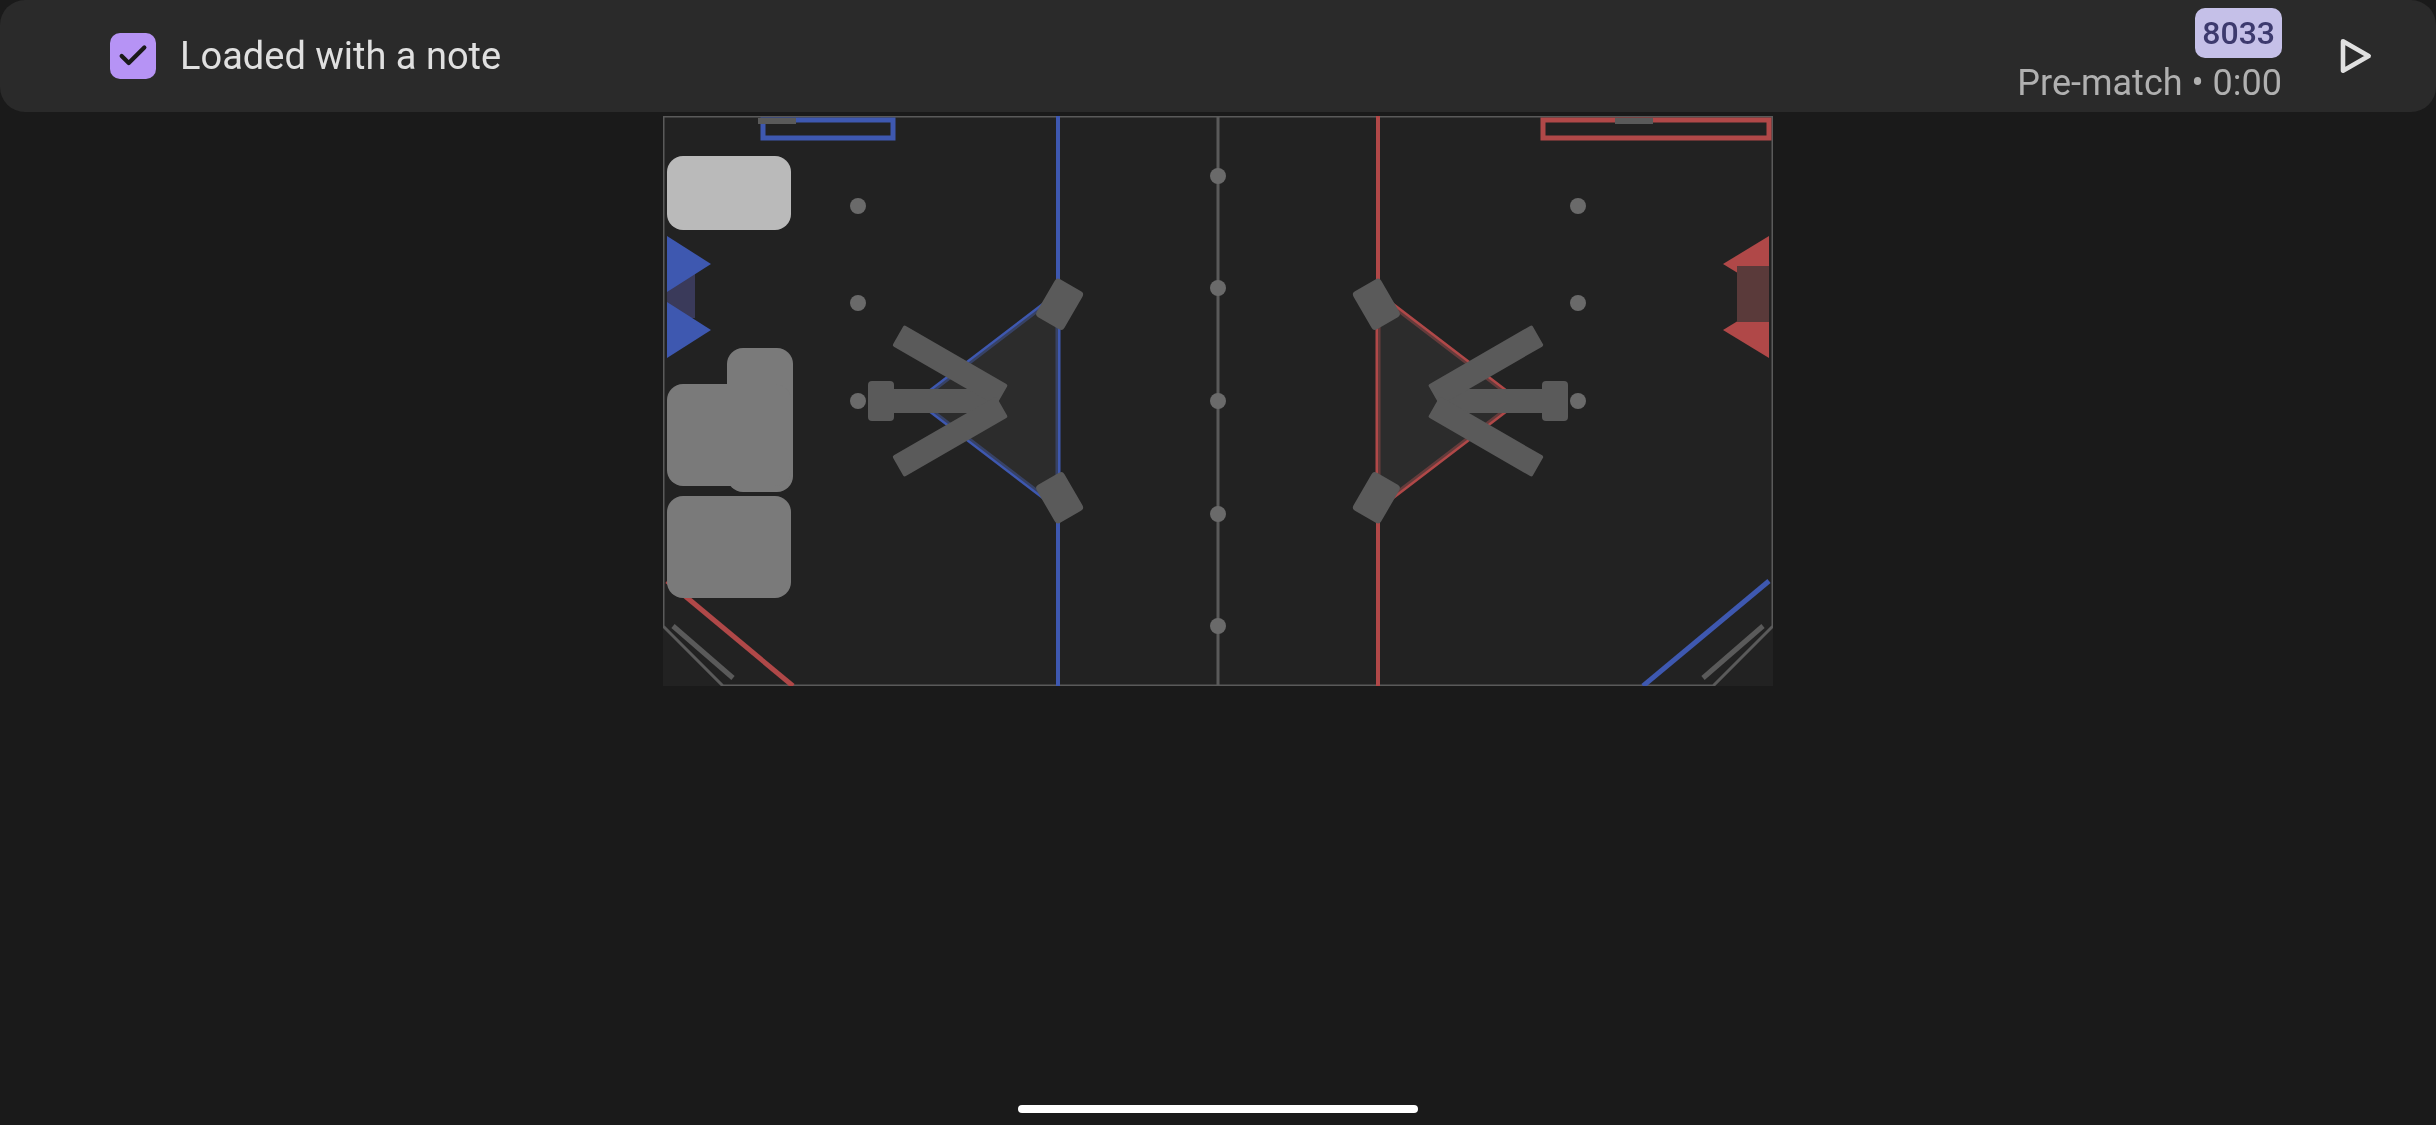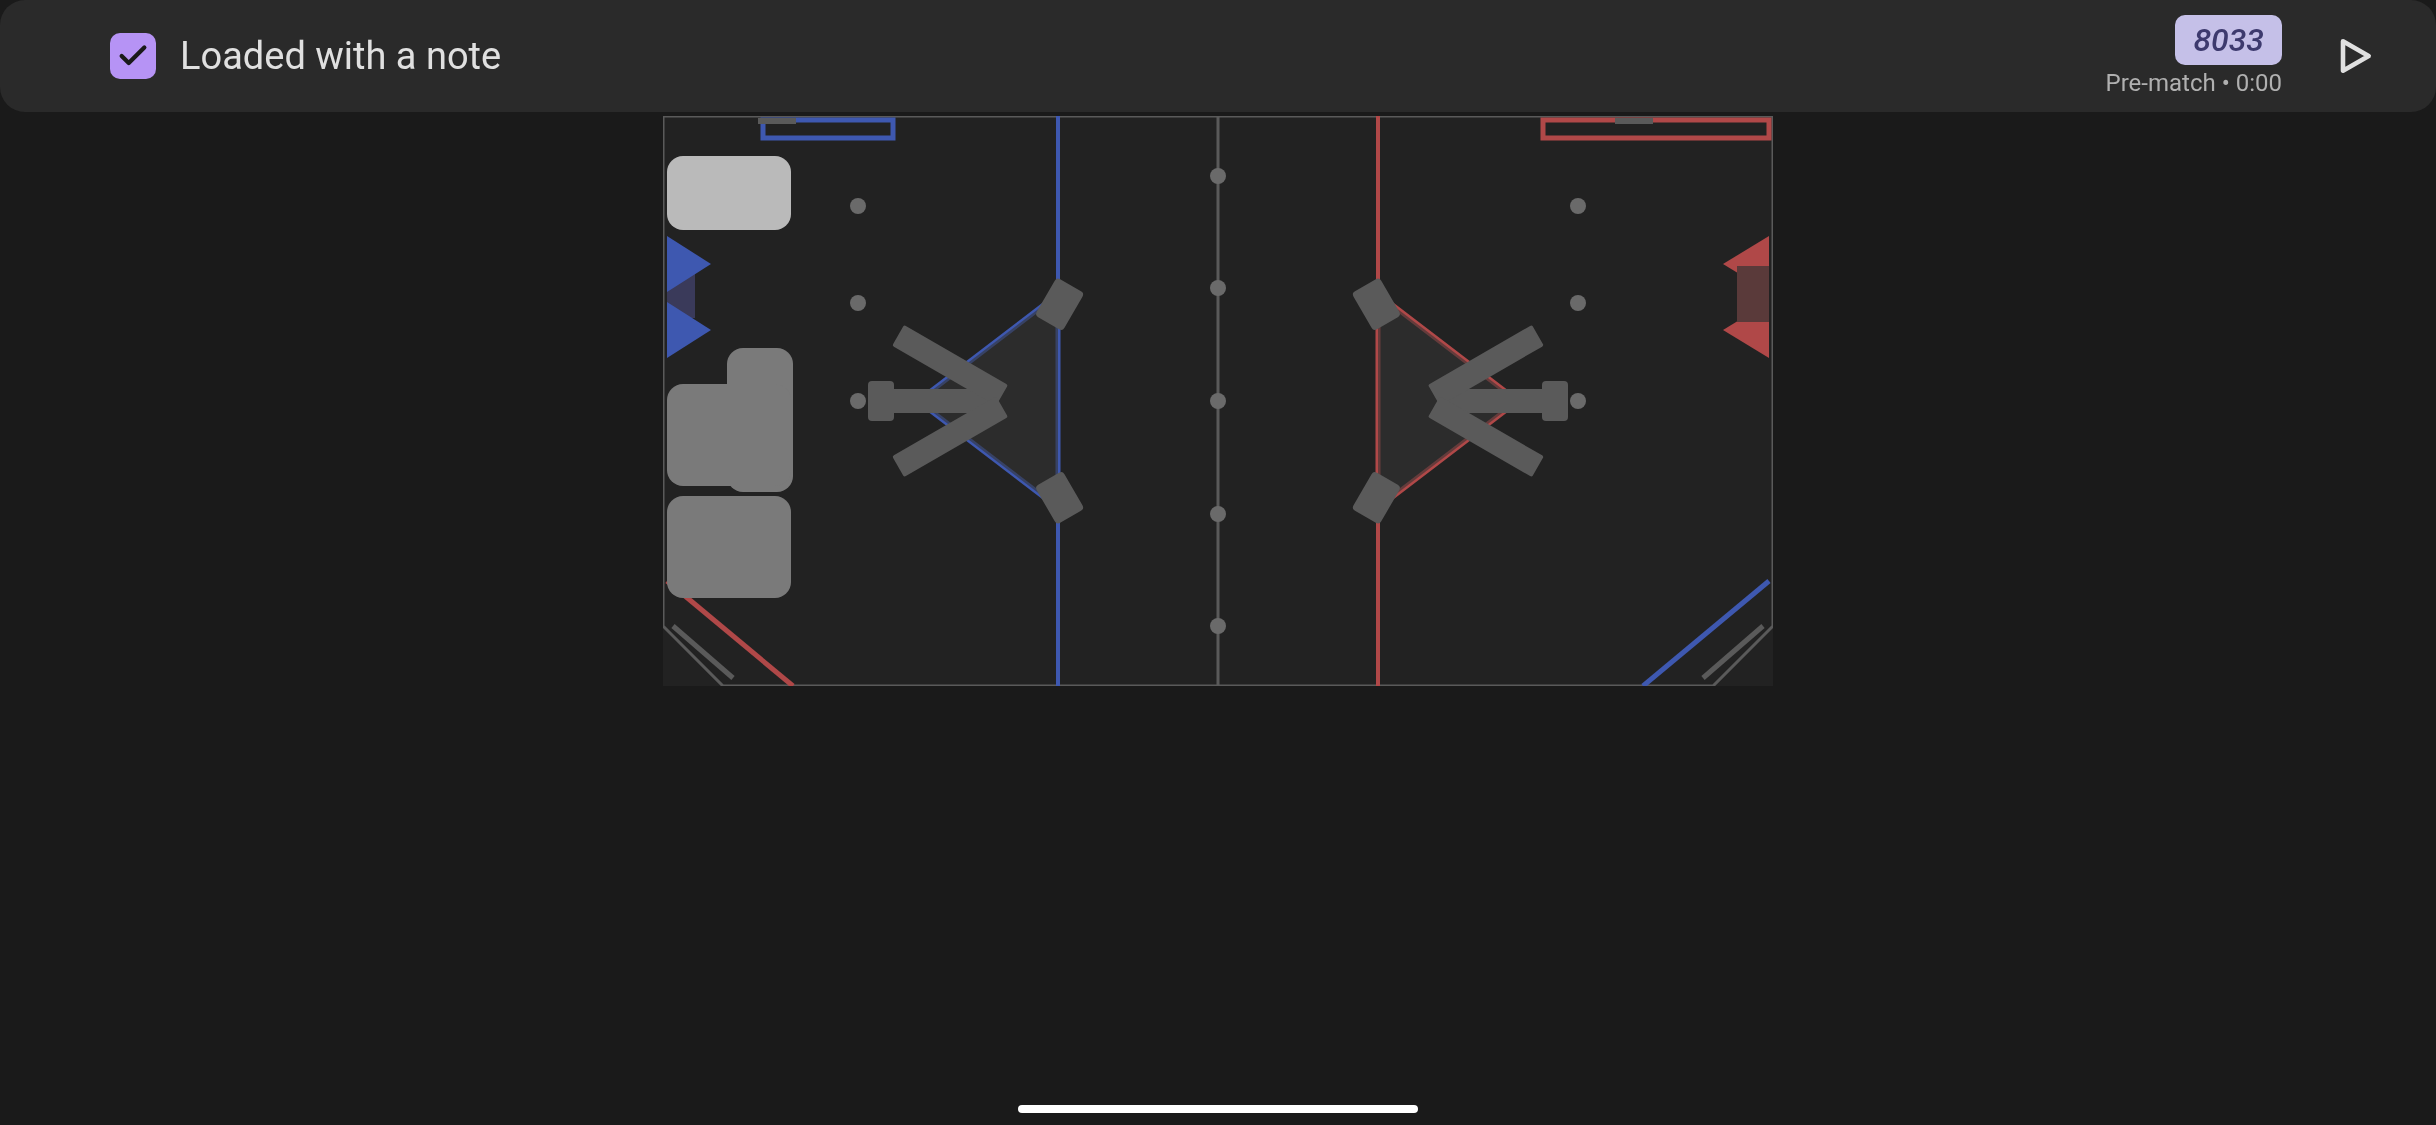--- a/index.html
+++ b/index.html
@@ -50,27 +50,26 @@
       display: flex;
       flex-direction: column;
       align-items: flex-end;
       gap: 4px;
     }
     .team-badge {
       background: #c5c0e8;
       color: #3d3a6e;
       font-size: 32px;
       font-weight: 500;
-      padding: 6px 18px;
+      padding: 6px 7px;
       border-radius: 10px;
-      font-style: italic;
     }
     .match-status {
       color: #b0b0b0;
-      font-size: 24px;
+      font-size: 36px;
       font-weight: 400;
     }
     .play-button {
       cursor: pointer;
       display: flex;
       align-items: center;
       justify-content: center;
     }
     .play-button svg { width: 44px; height: 44px; }
     .field-container {

